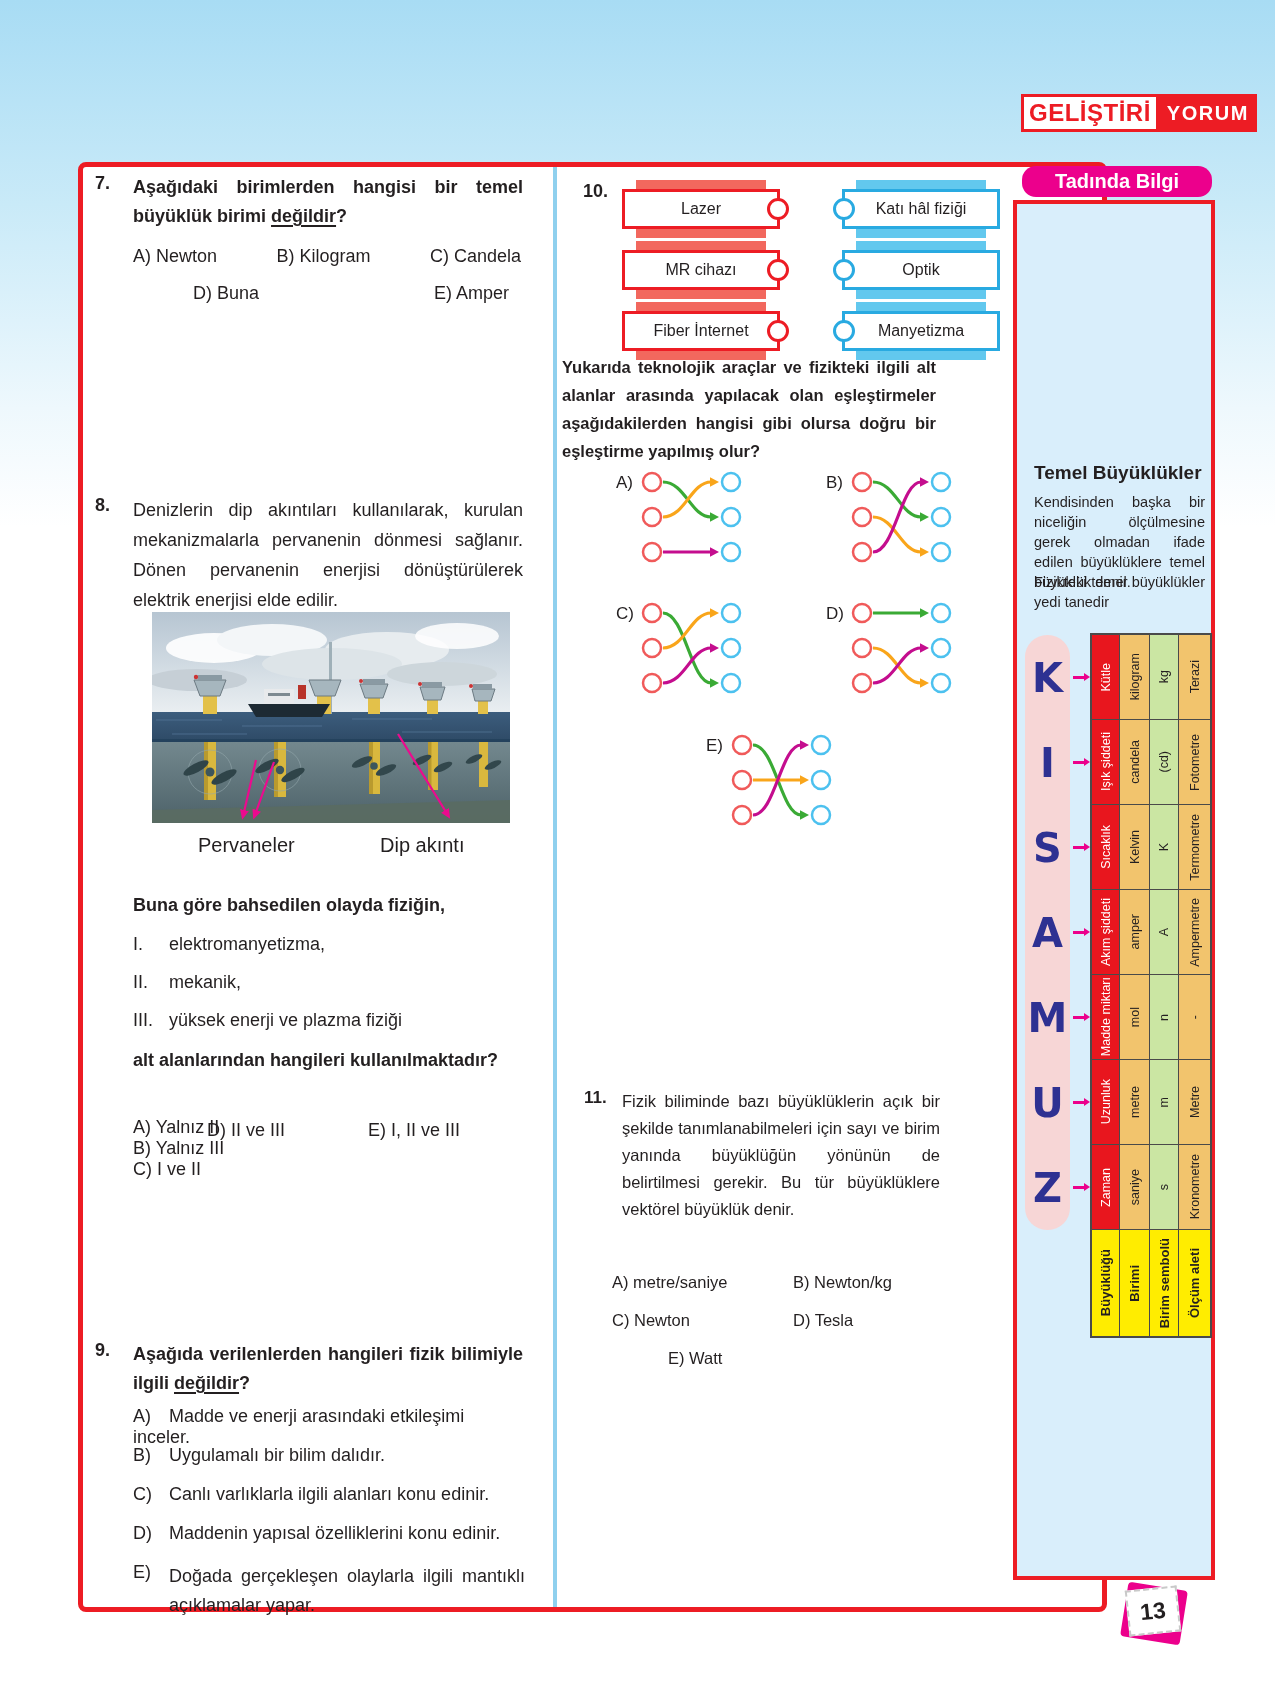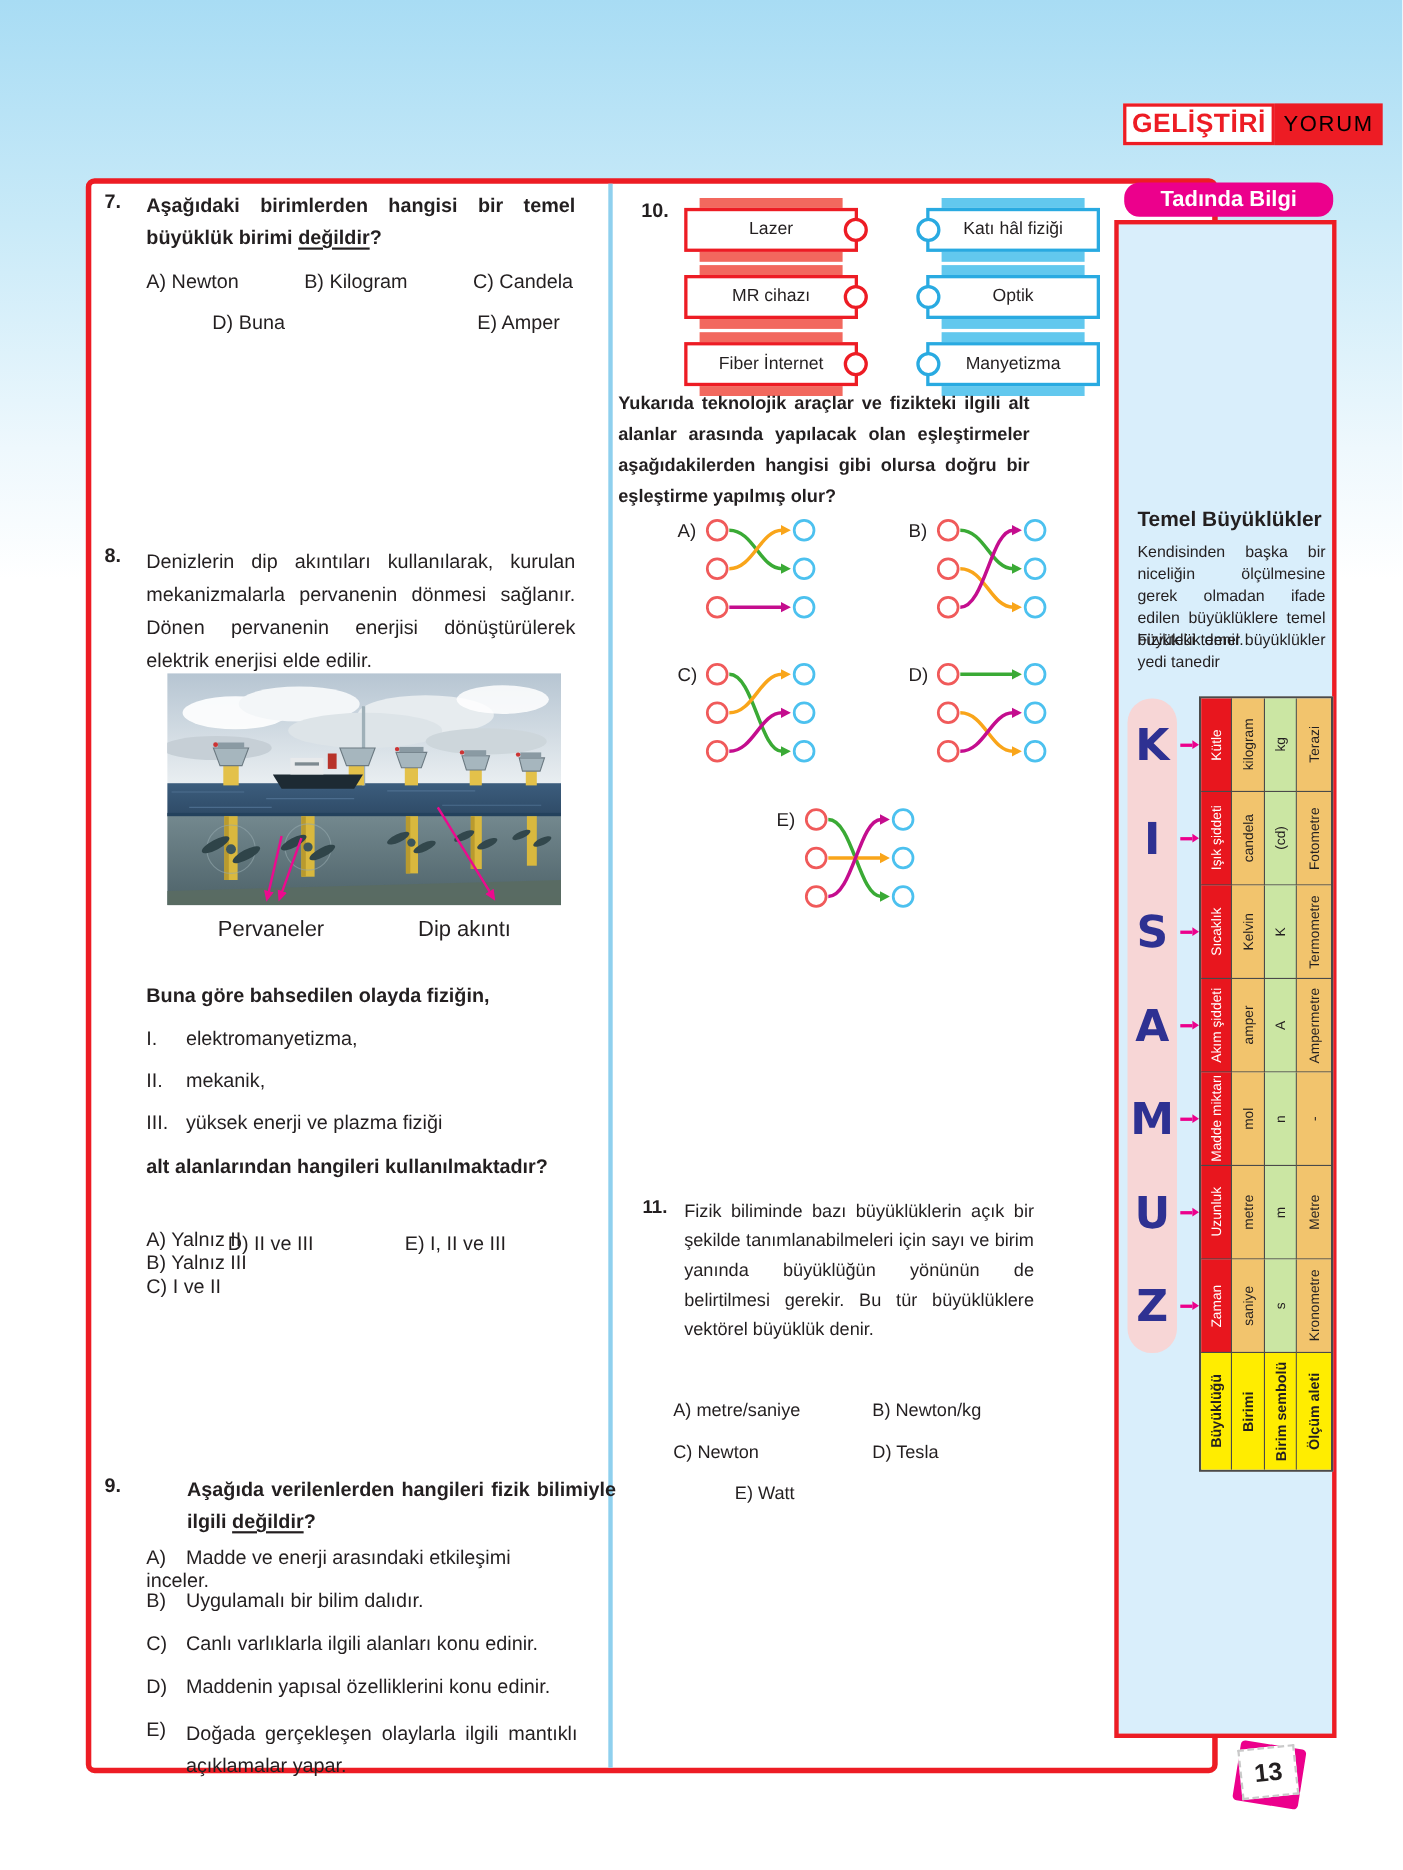--- a/index.html
+++ b/index.html
@@ -11,21 +11,21 @@
   }
   .page {
     position:relative; width:1275px; height:1700px; overflow:hidden;
     background:linear-gradient(180deg,#a8dcf4 0%, #c9eaf8 12%, #eef8fd 24%, #ffffff 31%, #ffffff 100%);
   }
   .abs { position:absolute; }
 
   
   .logo { position:absolute; left:1021px; top:94px; display:flex; z-index:8; }
   .logo1 { border:3px solid #ed1c24; background:#fff; color:#ed1c24; font-weight:bold; font-size:24px; padding:2px 5px; letter-spacing:.5px; }
-  .logo2 { background:#ed1c24; color:#000000; font-weight:normal; font-size:20px; padding:2px 8px; display:flex; align-items:center; letter-spacing:1.5px; }
+  .logo2 { background:#ed1c24; color:#ffffff; font-weight:bold; font-size:20px; padding:2px 8px; display:flex; align-items:center; letter-spacing:1.5px; }
 
   
   .main-box { position:absolute; left:78px; top:162px; width:1029px; height:1450px; border:5px solid #ed1c24; border-radius:8px; background:#fff; }
   .divider { position:absolute; left:553px; top:167px; width:4px; height:1440px; background:#8fd0ee; }
   .sidebar { position:absolute; left:1013px; top:200px; width:202px; height:1380px; background:#d9eefb; border:4px solid #ed1c24; z-index:5; }
   .pill { position:absolute; left:1022px; top:166px; width:190px; height:31px; background:#ec008c; border-radius:14px; color:#fff; font-weight:bold; font-size:20px; display:flex; align-items:center; justify-content:center; z-index:6; }
 
   
   .qnum  { font-weight:bold; font-size:18px; }
   .stem  { font-weight:bold; font-size:18px; line-height:29px; text-align:justify; }
@@ -243,21 +243,21 @@
     <span class="optitem">A) Yalnız II</span>
     <span class="optitem">B) Yalnız III</span>
     <span class="optitem">C) I ve II</span>
   </div>
   <div class="abs optrow" style="left:207px; top:1120px; width:253px;">
     <span class="optitem">D) II ve III</span>
     <span class="optitem">E) I, II ve III</span>
   </div>
 
   <div class="abs qnum" style="left:95px; top:1340px;">9.</div>
-  <div class="abs stem" style="left:133px; top:1340px; width:390px;margin-left:37px;"><span>Aşağıda verilenlerden hangileri fizik bilimiyle ilgili </span><span class="u">değildir</span><span>?</span></div>
+  <div class="abs stem" style="left:133px; top:1340px; width:390px;"><span>Aşağıda verilenlerden hangileri fizik bilimiyle ilgili </span><span class="u">değildir</span><span>?</span></div>
   <div class="listrow" style="left:133px; top:1406px; width:390px;"><span class="lnum">A)</span><span>Madde ve enerji arasındaki etkileşimi inceler.</span></div>
   <div class="listrow" style="left:133px; top:1445px; width:390px;"><span class="lnum">B)</span><span>Uygulamalı bir bilim dalıdır.</span></div>
   <div class="listrow" style="left:133px; top:1484px; width:390px;"><span class="lnum">C)</span><span>Canlı varlıklarla ilgili alanları konu edinir.</span></div>
   <div class="listrow" style="left:133px; top:1523px; width:390px;"><span class="lnum">D)</span><span>Maddenin yapısal özelliklerini konu edinir.</span></div>
   <div class="listrow" style="left:133px; top:1562px; width:392px; display:flex;">
       <span class="lnum" style="flex:0 0 36px;">E)</span>
       <span style="flex:1; text-align:justify; line-height:29px;">Doğada gerçekleşen olaylarla ilgili mantıklı açıklamalar yapar.</span>
     </div>
 
   <div class="abs qnum" style="left:583px; top:181px;">10.</div>

